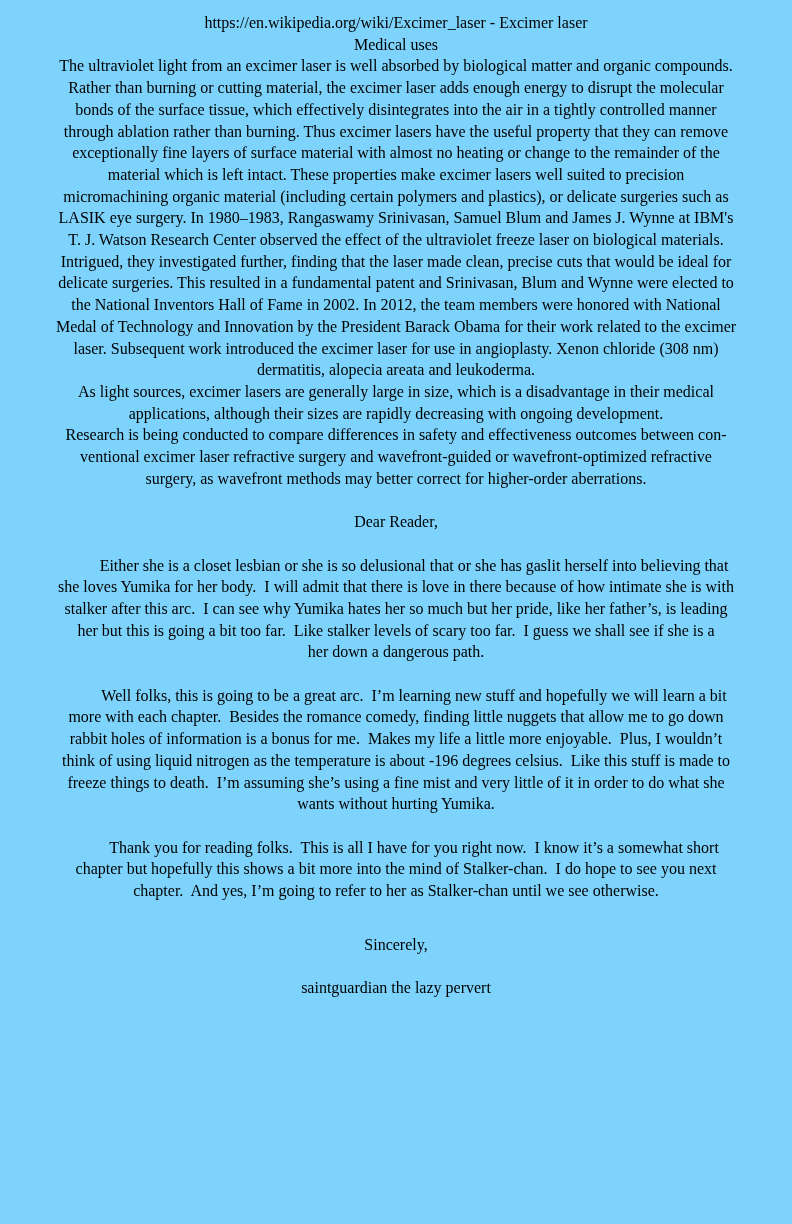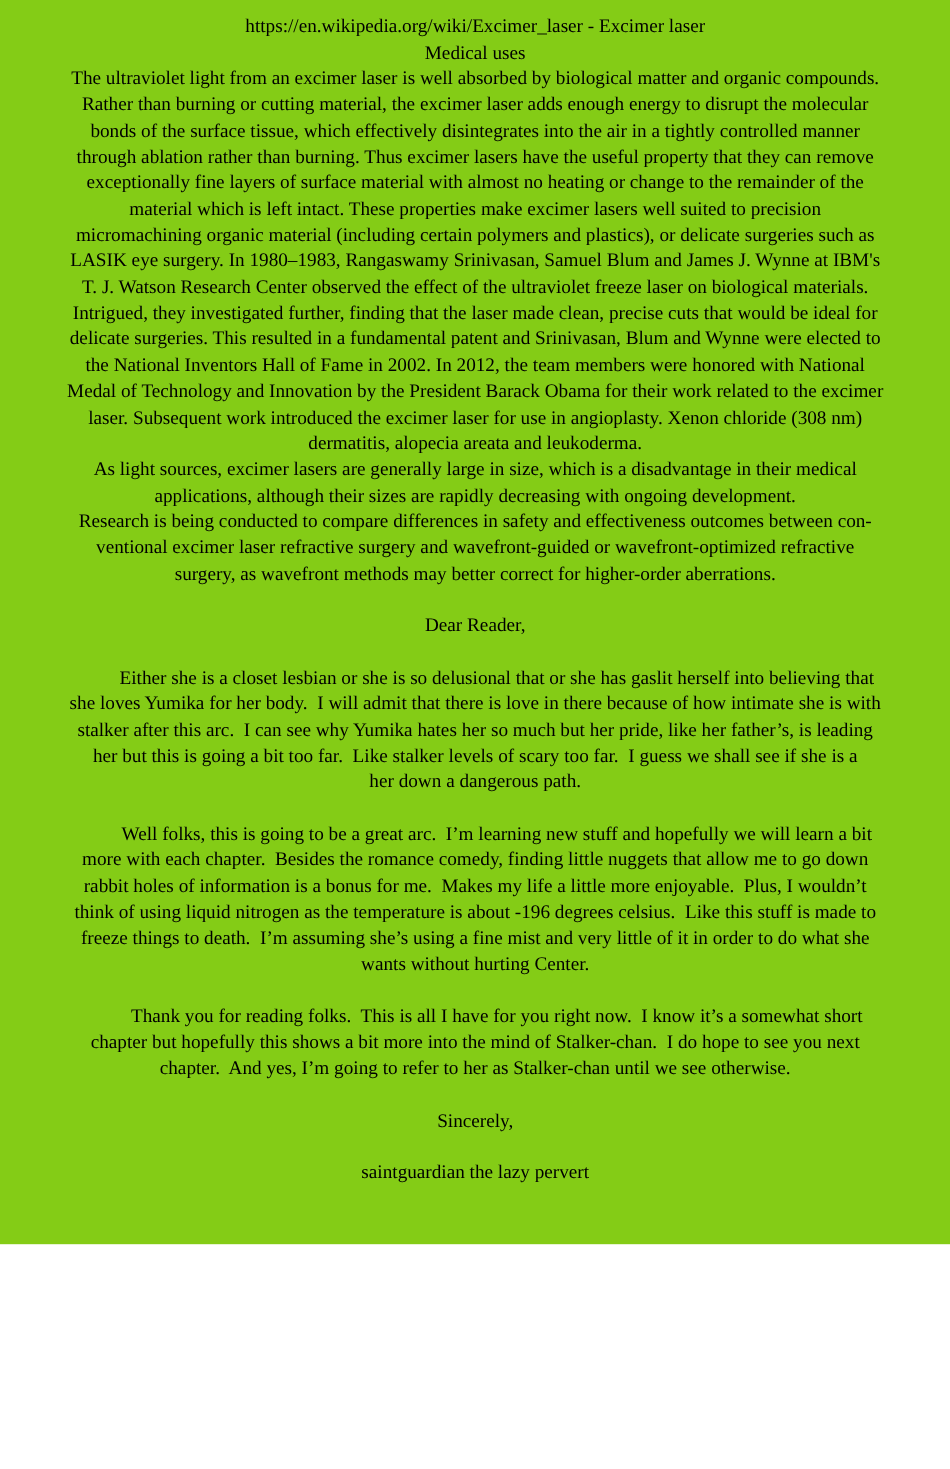--- a/index.html
+++ b/index.html
@@ -1,35 +1,35 @@
 <!DOCTYPE html>
 <html><head>
 <meta charset="utf-8">
 <style>
   html, body { margin: 0; padding: 0; background: #ffffff; }
   .page {
     position: relative;
     width: 792px;
-    height: 1037px;
+    height: 1224px;
     box-sizing: border-box;
     padding: 12px 12px 0 12px;
-    background: #84cc16;
+    background: #7dd3fc;
     color: #000000;
     font-family: "Liberation Serif", "DejaVu Serif", serif;
     font-size: 16px;
     line-height: 21.7px;
     overflow: hidden;
   }
   .line { white-space: pre; }
   .center .line { text-align: center; }
   .para { margin: 0; }
   .para.spaced { margin-top: 21.7px; }
   .line.indent { padding-left: 36px; }
   .letter { margin-top: 21.7px; text-align: center; }
-  .closing { margin-top: 22px; }
+  .closing { margin-top: 32px; }
   .signature { margin-top: 21.7px; }
 </style>
 </head>
 <body>
 
 <div class="page">
 
   <div class="center">
     <div class="line">https://en.wikipedia.org/wiki/Excimer_laser - Excimer laser</div>
     <div class="line">Medical uses</div>
@@ -73,21 +73,21 @@
           <div class="line">stalker after this arc.  I can see why Yumika hates her so much but her pride, like her father’s, is leading</div>
           <div class="line">her but this is going a bit too far.  Like stalker levels of scary too far.  I guess we shall see if she is a</div>
           <div class="line">her down a dangerous path.</div>
         </div>
         <div class="para spaced">
           <div class="line indent">Well folks, this is going to be a great arc.  I’m learning new stuff and hopefully we will learn a bit</div>
           <div class="line">more with each chapter.  Besides the romance comedy, finding little nuggets that allow me to go down</div>
           <div class="line">rabbit holes of information is a bonus for me.  Makes my life a little more enjoyable.  Plus, I wouldn’t</div>
           <div class="line">think of using liquid nitrogen as the temperature is about -196 degrees celsius.  Like this stuff is made to</div>
           <div class="line">freeze things to death.  I’m assuming she’s using a fine mist and very little of it in order to do what she</div>
-          <div class="line">wants without hurting Center.</div>
+          <div class="line">wants without hurting Yumika.</div>
         </div>
         <div class="para spaced">
           <div class="line indent">Thank you for reading folks.  This is all I have for you right now.  I know it’s a somewhat short</div>
           <div class="line">chapter but hopefully this shows a bit more into the mind of Stalker-chan.  I do hope to see you next</div>
           <div class="line">chapter.  And yes, I’m going to refer to her as Stalker-chan until we see otherwise.</div>
         </div>
       </div>
     <div class="line closing">Sincerely,</div>
     <div class="signature">
         <div class="line">saintguardian the lazy pervert</div>

